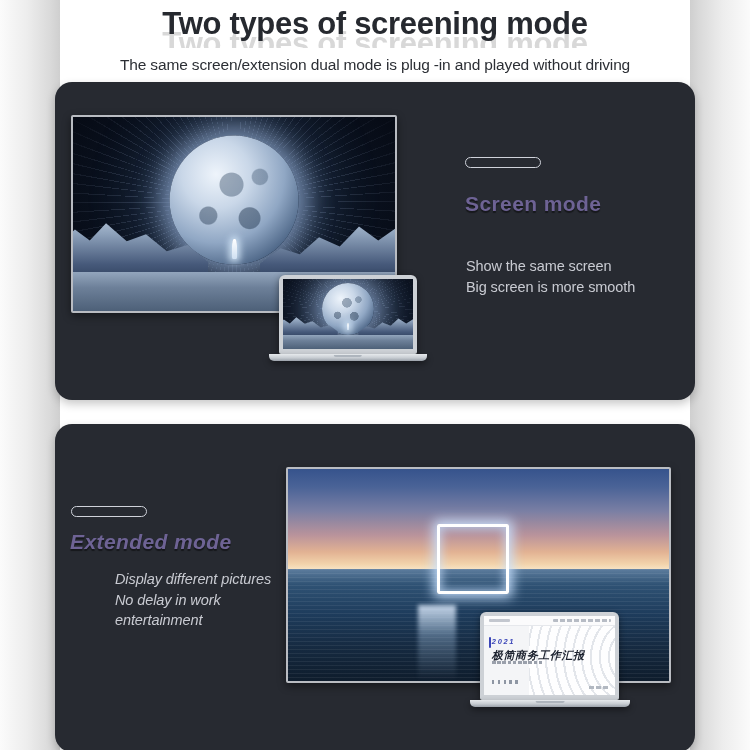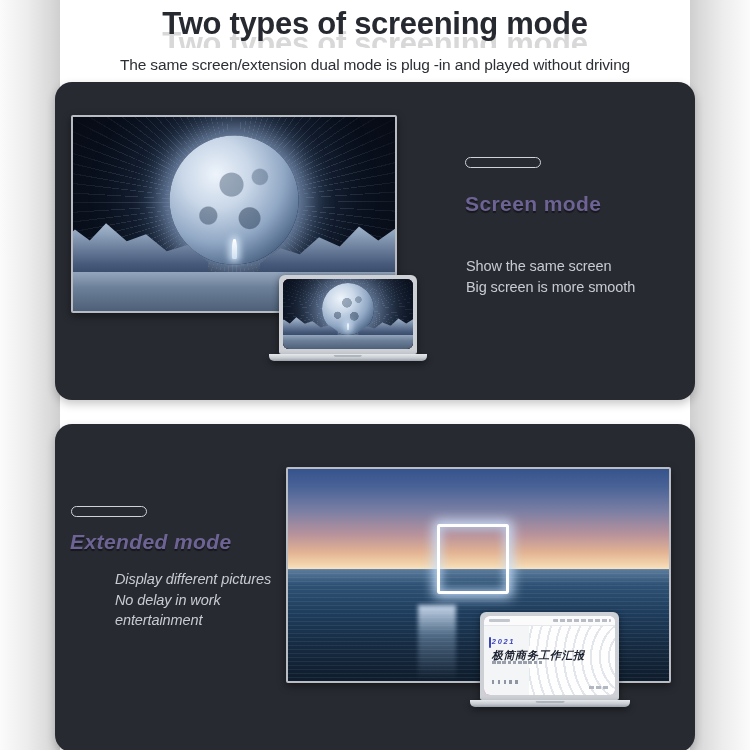--- a/index.html
+++ b/index.html
@@ -143,21 +143,21 @@
     box-shadow:0 0 12px 4px rgba(200,225,255,.9), inset 0 0 10px 2px rgba(200,225,255,.7);
   }
 
   
   .laptop { position:absolute; }
   .lt-lid {
     position:relative; width:100%; background:#cdd1d6;
     border-radius:6px 6px 2px 2px; padding:4px 4px 5px 4px;
     box-shadow:0 2px 7px rgba(0,0,0,.45);
   }
-  .lt-screen { width:100%; height:100%; background:#ec4899; overflow:hidden; position:relative; border-radius:6px; }
+  .lt-screen { width:100%; height:100%; background:#ec4899; overflow:hidden; position:relative; border-radius:0; }
   .lt-base {
     position:relative; margin:0 auto; height:7px;
     background:linear-gradient(180deg,#e6e9ec 0%,#c7ccd2 55%,#9aa1a9 100%);
     border-radius:0 0 5px 5px;
     box-shadow:0 3px 6px rgba(0,0,0,.4);
   }
   .lt-notch {
     position:absolute; left:50%; transform:translateX(-50%); top:1px;
     width:18%; height:2px; background:#aeb5bd; border-radius:0 0 3px 3px;
   }

